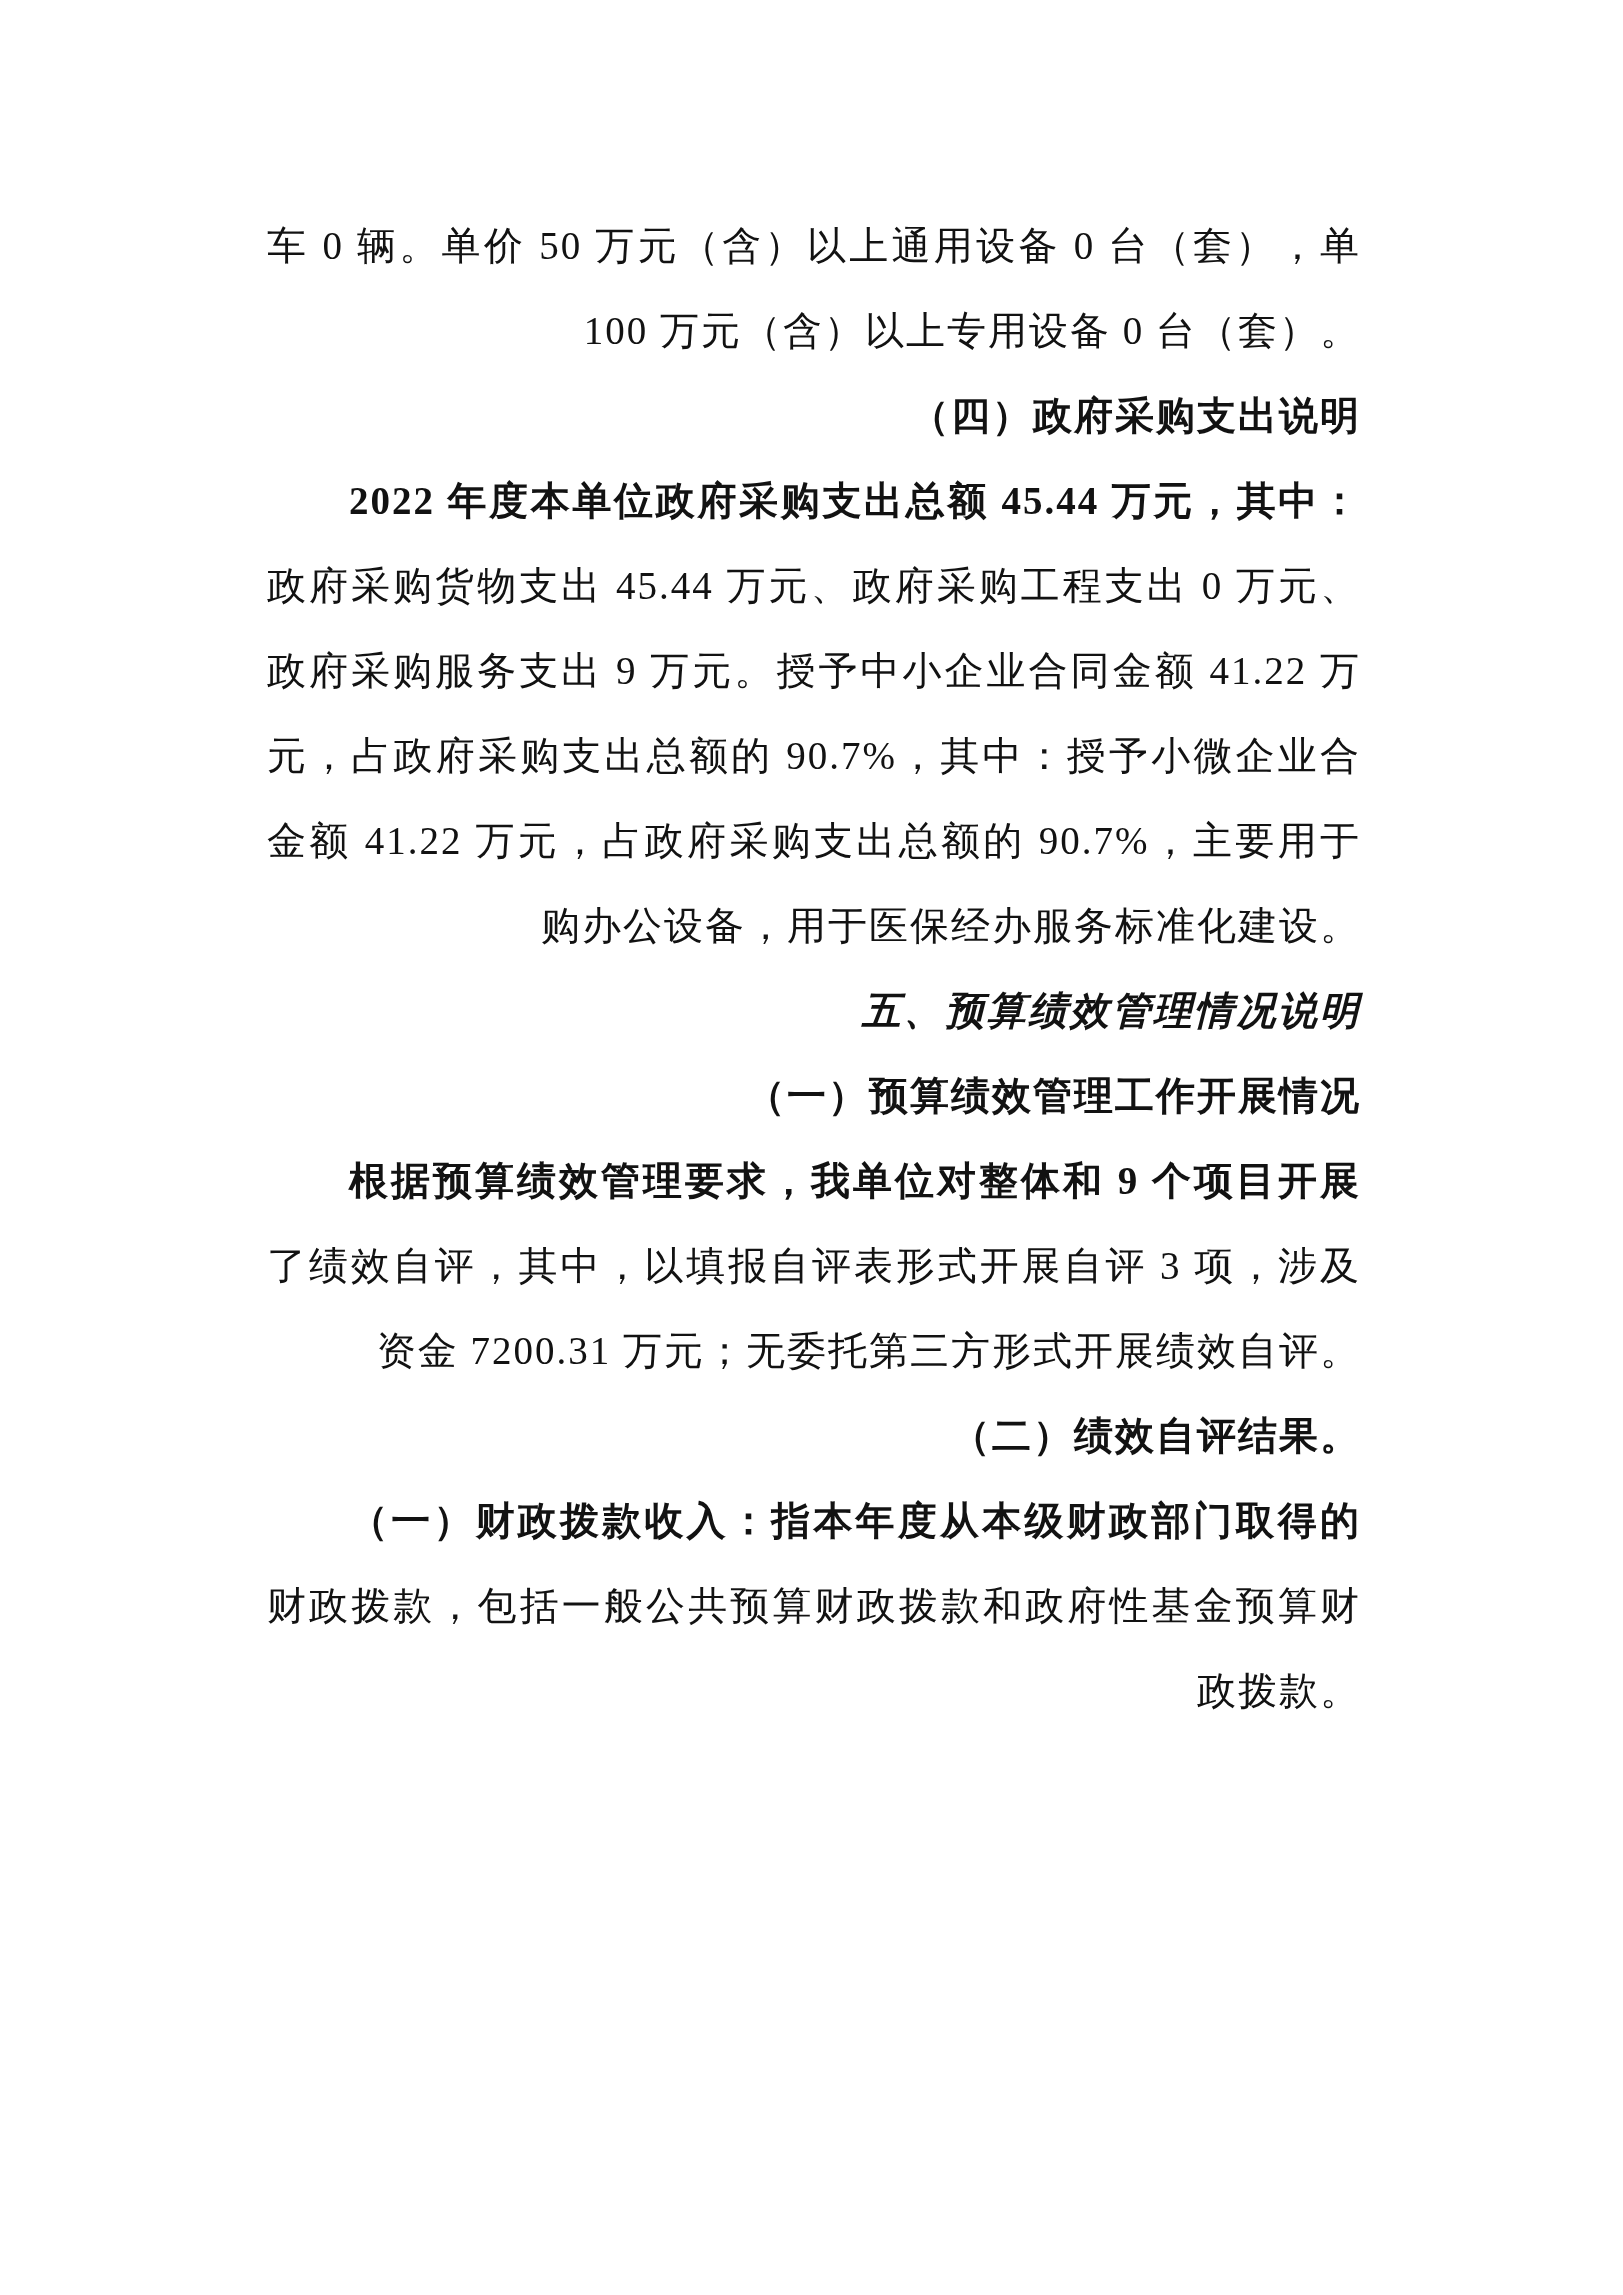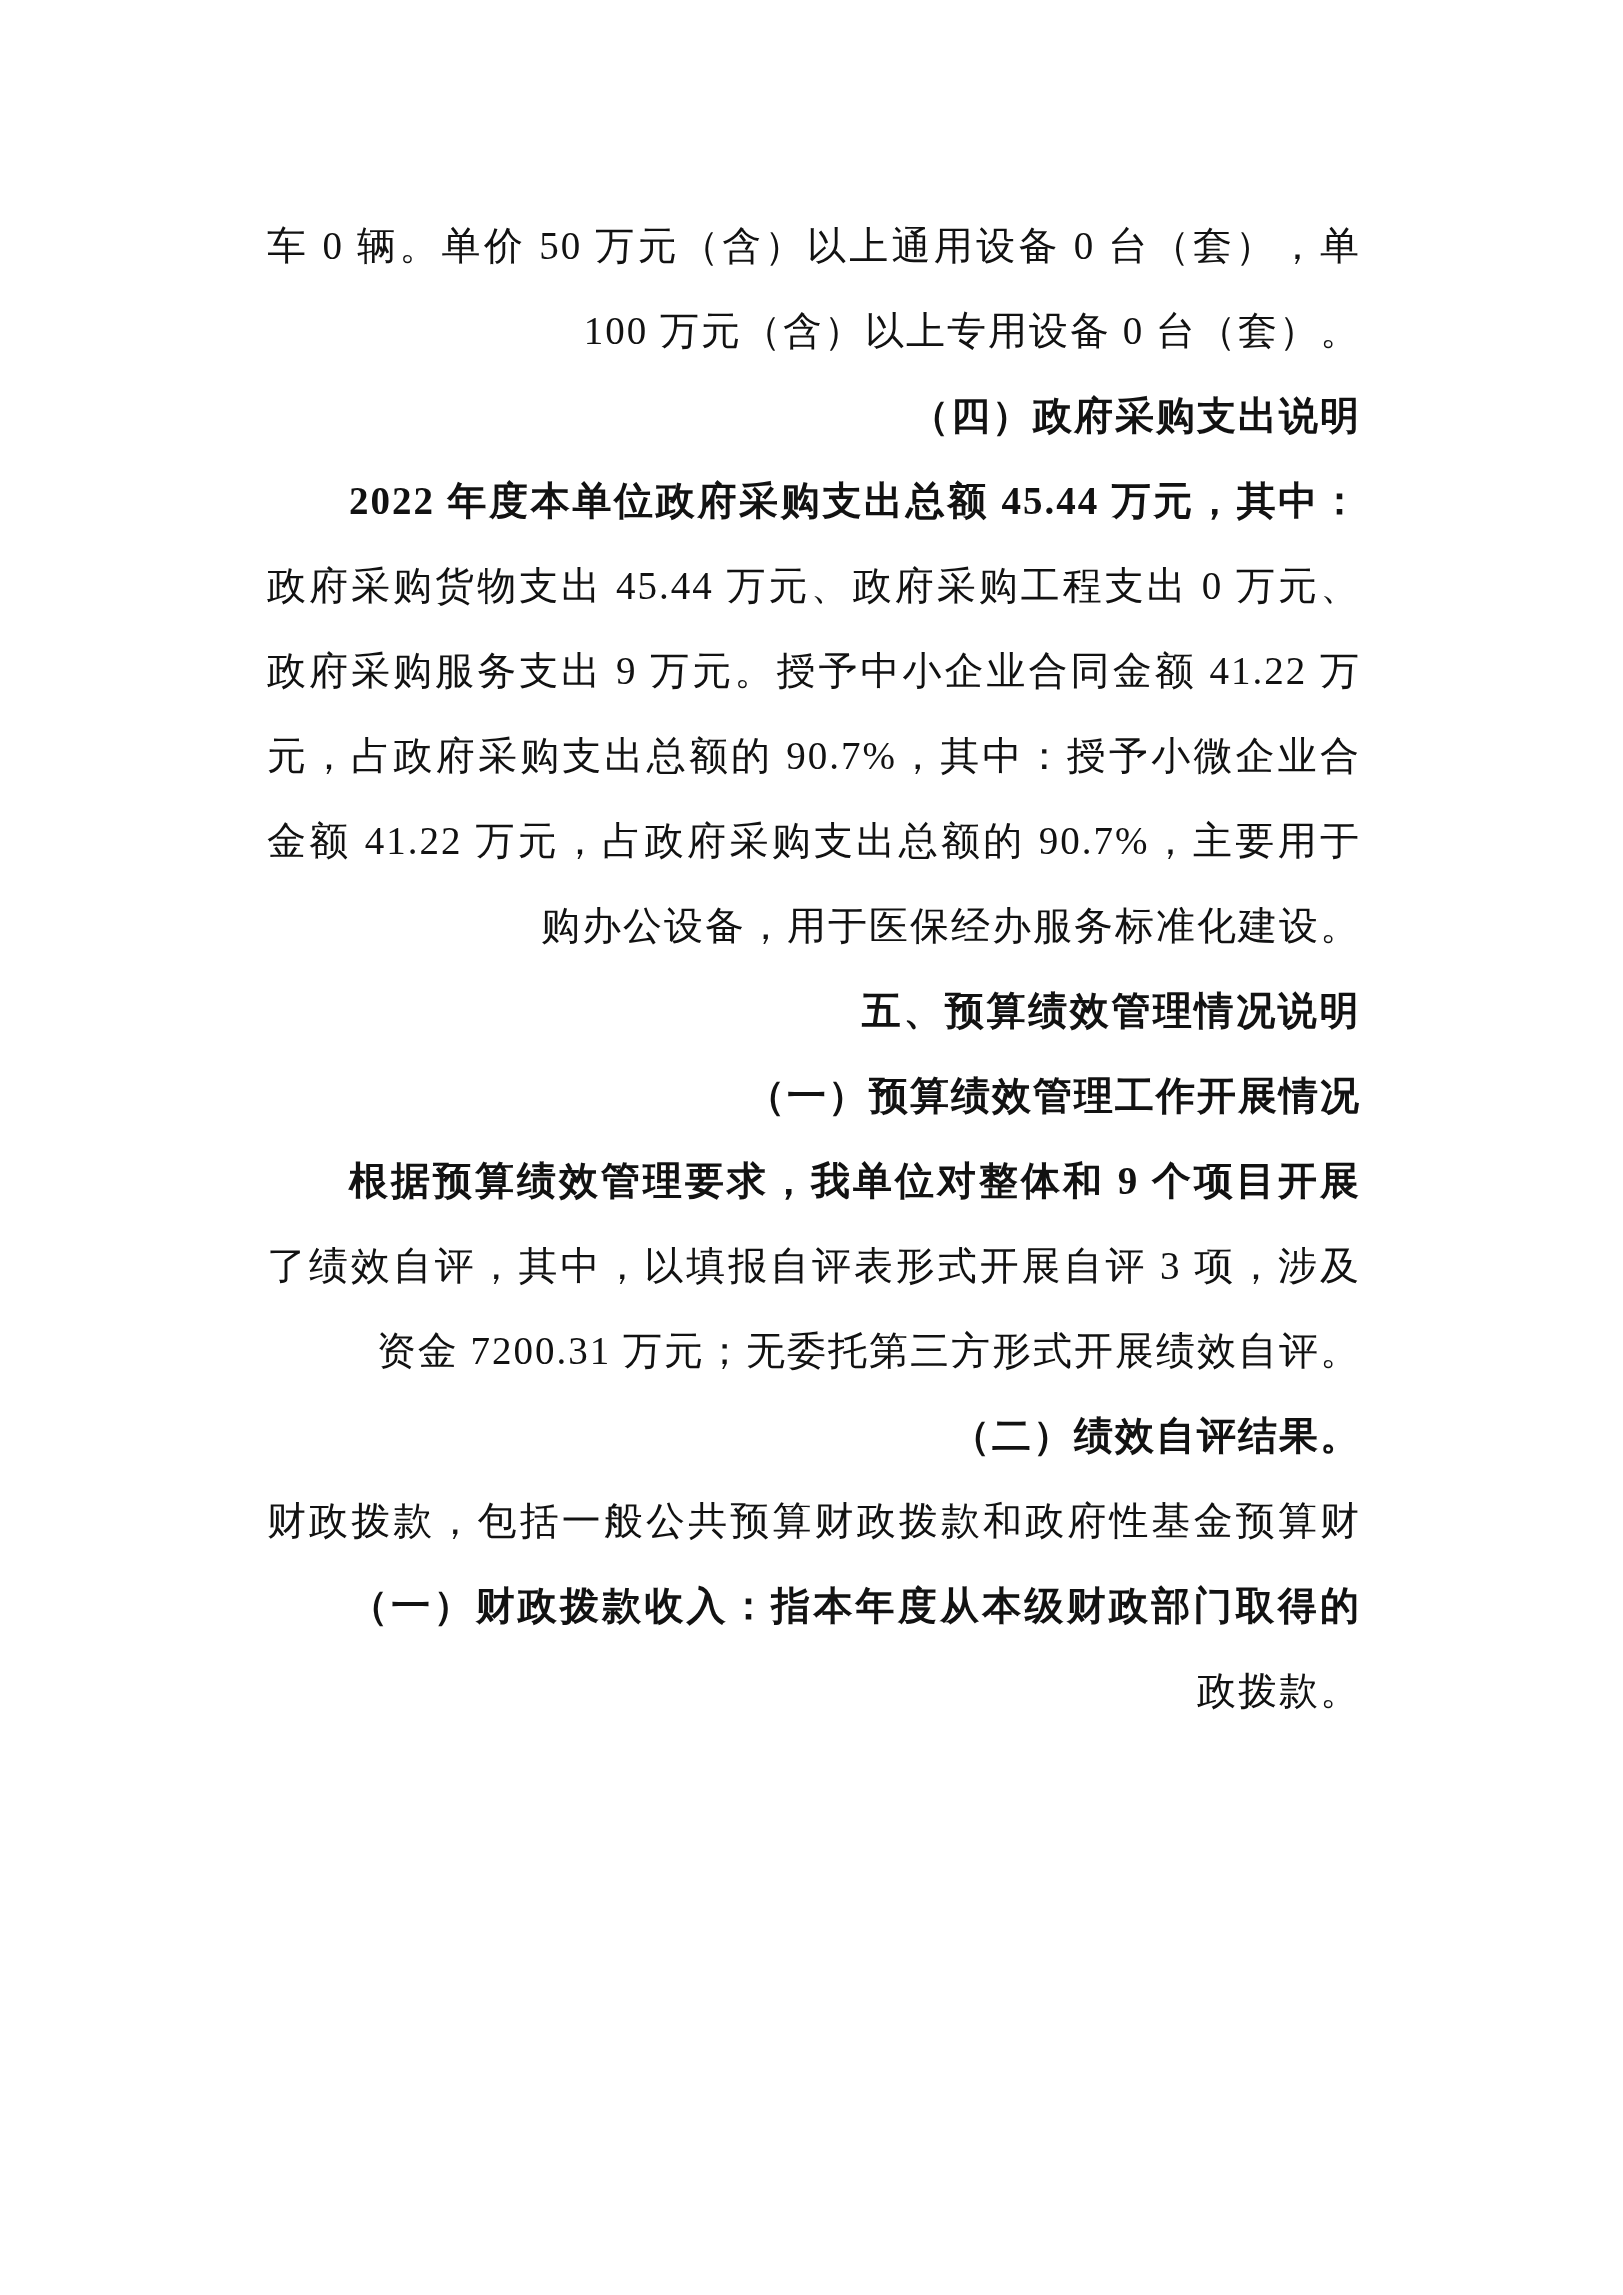--- a/index.html
+++ b/index.html
@@ -36,20 +36,21 @@
     text-align-last: justify;
     overflow: hidden;
   }
   .line.indent {
     padding-left: 82px;
     font-weight: bold;
   }
   .line.heading {
     font-weight: bold;
     letter-spacing: 2.6px;
+    font-style: italic;
   }
 </style>
 </head>
 <body>
 
 <div class="page">
   <div class="content">
     <div class="line fill">车 0 辆。单价 50 万元（含）以上通用设备 0 台（套），单价</div>
     <div class="line">100 万元（含）以上专用设备 0 台（套）。</div>
     <div class="line indent">（四）政府采购支出说明</div>
@@ -58,18 +59,18 @@
     <div class="line fill">政府采购服务支出 9 万元。授予中小企业合同金额 41.22 万</div>
     <div class="line fill">元，占政府采购支出总额的 90.7%，其中：授予小微企业合同</div>
     <div class="line fill">金额 41.22 万元，占政府采购支出总额的 90.7%，主要用于采</div>
     <div class="line">购办公设备，用于医保经办服务标准化建设。</div>
     <div class="line indent heading">五、预算绩效管理情况说明</div>
     <div class="line indent">（一）预算绩效管理工作开展情况</div>
     <div class="line indent fill">根据预算绩效管理要求，我单位对整体和 9 个项目开展</div>
     <div class="line fill">了绩效自评，其中，以填报自评表形式开展自评 3 项，涉及</div>
     <div class="line">资金 7200.31 万元；无委托第三方形式开展绩效自评。</div>
     <div class="line indent">（二）绩效自评结果。</div>
+    <div class="line indent fill">（一）财政拨款收入：指本年度从本级财政部门取得的</div>
     <div class="line fill">财政拨款，包括一般公共预算财政拨款和政府性基金预算财</div>
-    <div class="line indent fill">（一）财政拨款收入：指本年度从本级财政部门取得的</div>
     <div class="line">政拨款。</div>
   </div>
 </div>
 
 
 </body></html>

